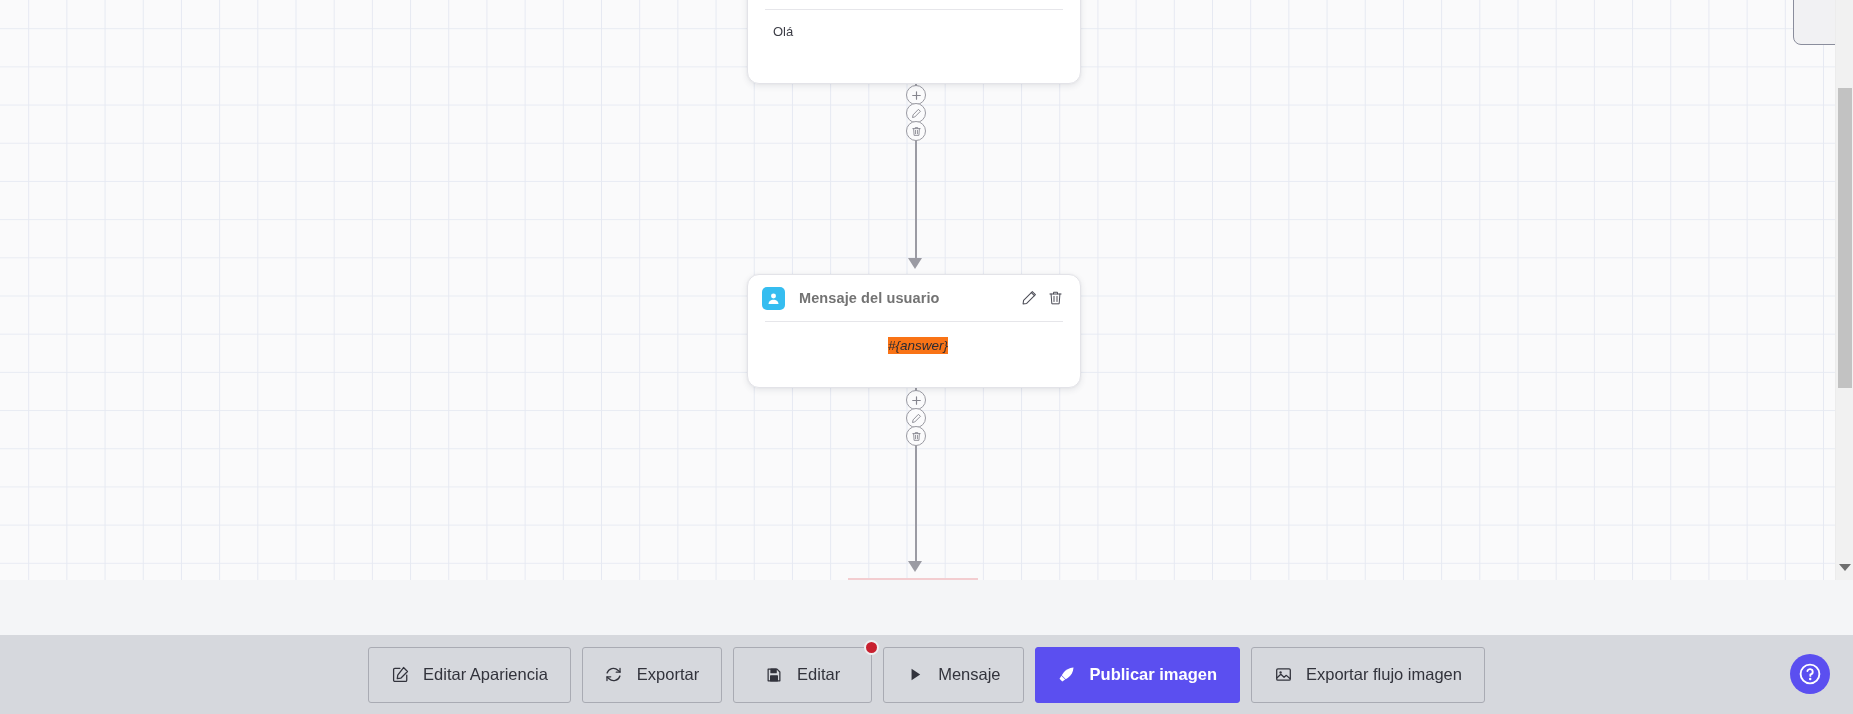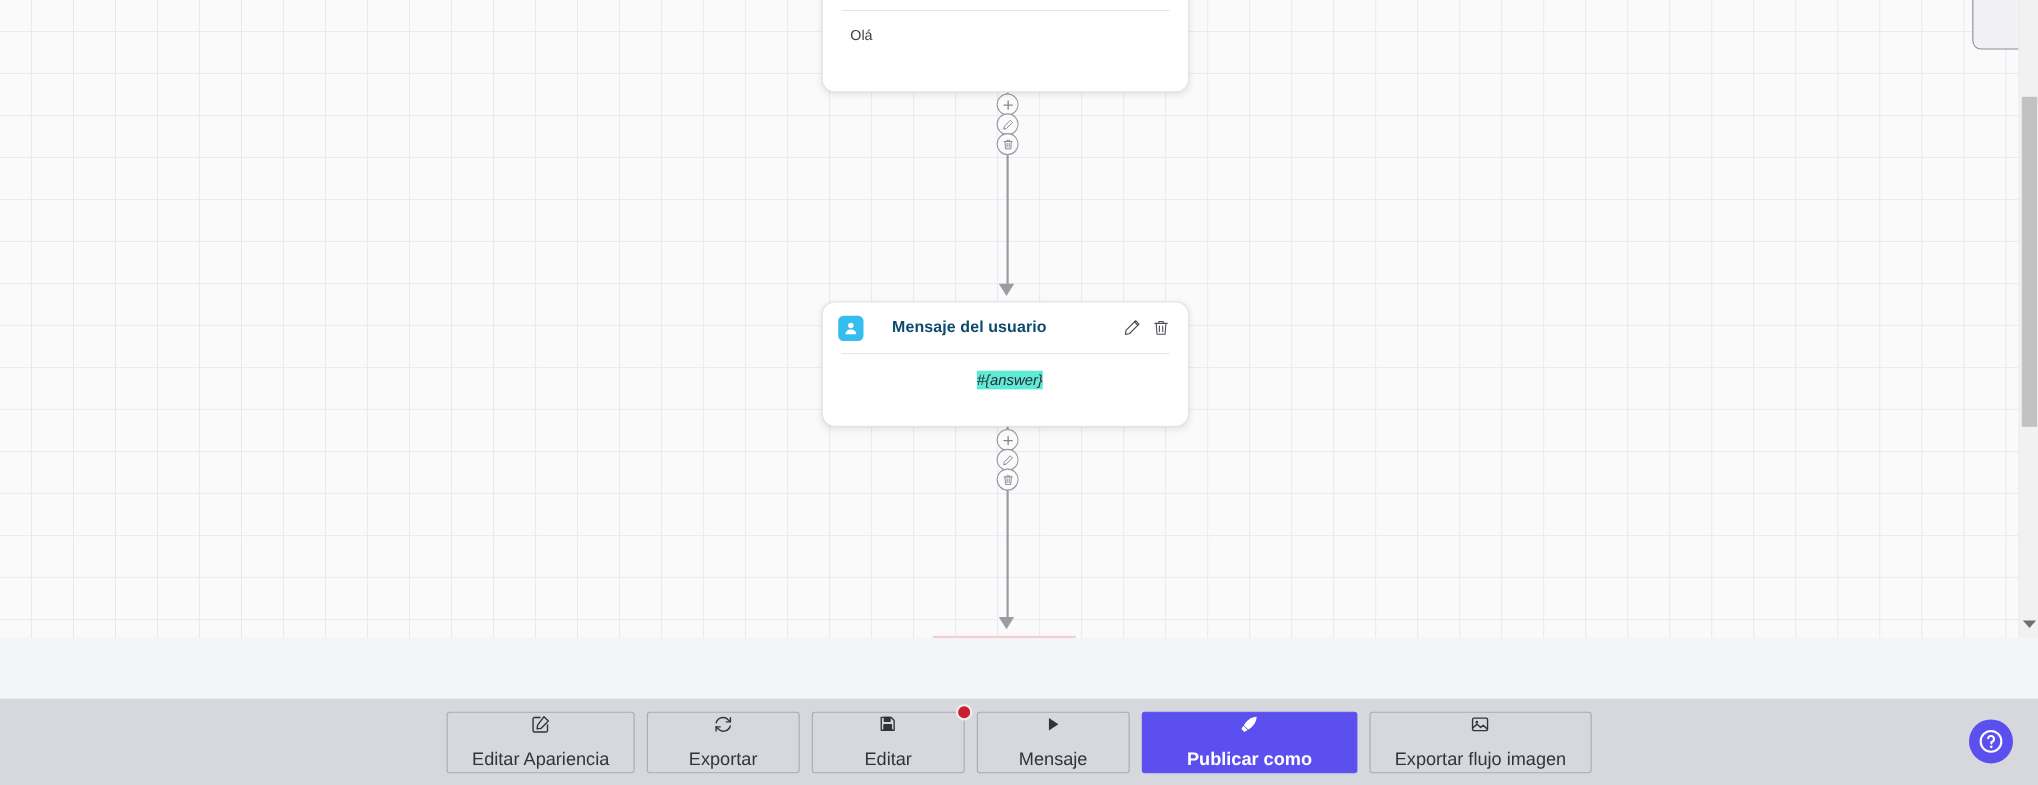--- a/index.html
+++ b/index.html
@@ -93,24 +93,24 @@
     border-radius: 5px;
     flex: 0 0 auto;
     display: flex;
     align-items: center;
     justify-content: center;
   }
   .node-icon.user { background: #35bdf0; }
   .node-icon svg { display: block; }
 
   .node-title {
-    margin-left: 26px;
+    margin-left: 14px;
     font-size: 14.5px;
     font-weight: 700;
-    color: #0c4a6e;
+    color: #737373;
     letter-spacing: .1px;
     white-space: nowrap;
   }
   .node-actions {
     margin-left: auto;
     display: flex;
     align-items: center;
     gap: 11px;
   }
   .node-actions .act {
@@ -131,21 +131,21 @@
     padding: 14px 17px 0 25px;
     font-size: 13px;
     color: #3c3d46;
   }
   .node-body.center { text-align: center; padding-top: 16px; }
 
   .tag-var {
     font-style: italic;
     font-size: 13.5px;
     color: #2a2b33;
-    background: #5eead4;
+    background: #f97316;
     padding: 1px 0px;
   }
 
   
   .edge-line {
     position: absolute;
     width: 2px;
     background: #9b9ba3;
   }
   .edge-arrow {
@@ -249,21 +249,20 @@
     background: #d6d8dd;
     display: flex;
     align-items: center;
     justify-content: center;
     gap: 14px;
     font-size: 16.5px;
     color: #32333c;
     cursor: pointer;
     box-sizing: border-box;
     white-space: nowrap;
-    flex-direction: column;
   }
   .tb-btn .tb-ico {
     width: 18px;
     height: 18px;
     display: flex;
     align-items: center;
     justify-content: center;
     flex: 0 0 auto;
   }
   .tb-btn .tb-ico svg { display: block; }
@@ -457,21 +456,21 @@
       <span>Mensaje</span>
     </div>
 
     <div class="tb-btn primary">
       <span class="tb-ico">
         <svg viewBox="0 0 18 18" width="17" height="17" fill="#ffffff">
           <path d="M16.2 1.6 C12.0 1.9 8.0 4.0 5.6 7.4 L4.0 9.8 L8.2 14.0 L10.6 12.4 C14.0 10.0 16.1 6.0 16.4 1.8 Z"></path>
           <path d="M3.6 10.4 L1.6 13.5 L4.5 16.4 L7.6 14.4 Z"></path>
         </svg>
       </span>
-      <span>Publicar como</span>
+      <span>Publicar imagen</span>
     </div>
 
     <div class="tb-btn">
       <span class="tb-ico">
         <svg viewBox="0 0 18 18" width="17" height="17" fill="none" stroke="#32333c" stroke-width="1.35" stroke-linejoin="round">
           <rect x="1.8" y="3.0" width="14.4" height="12.0" rx="1.3"></rect>
           <circle cx="5.9" cy="6.9" r="1.25" fill="#32333c" stroke="none"></circle>
           <path d="M1.9 12.6 L6.2 8.8 L9.6 12.0 L12.0 9.9 L16.1 13.6" fill="none"></path>
         </svg>
       </span>

